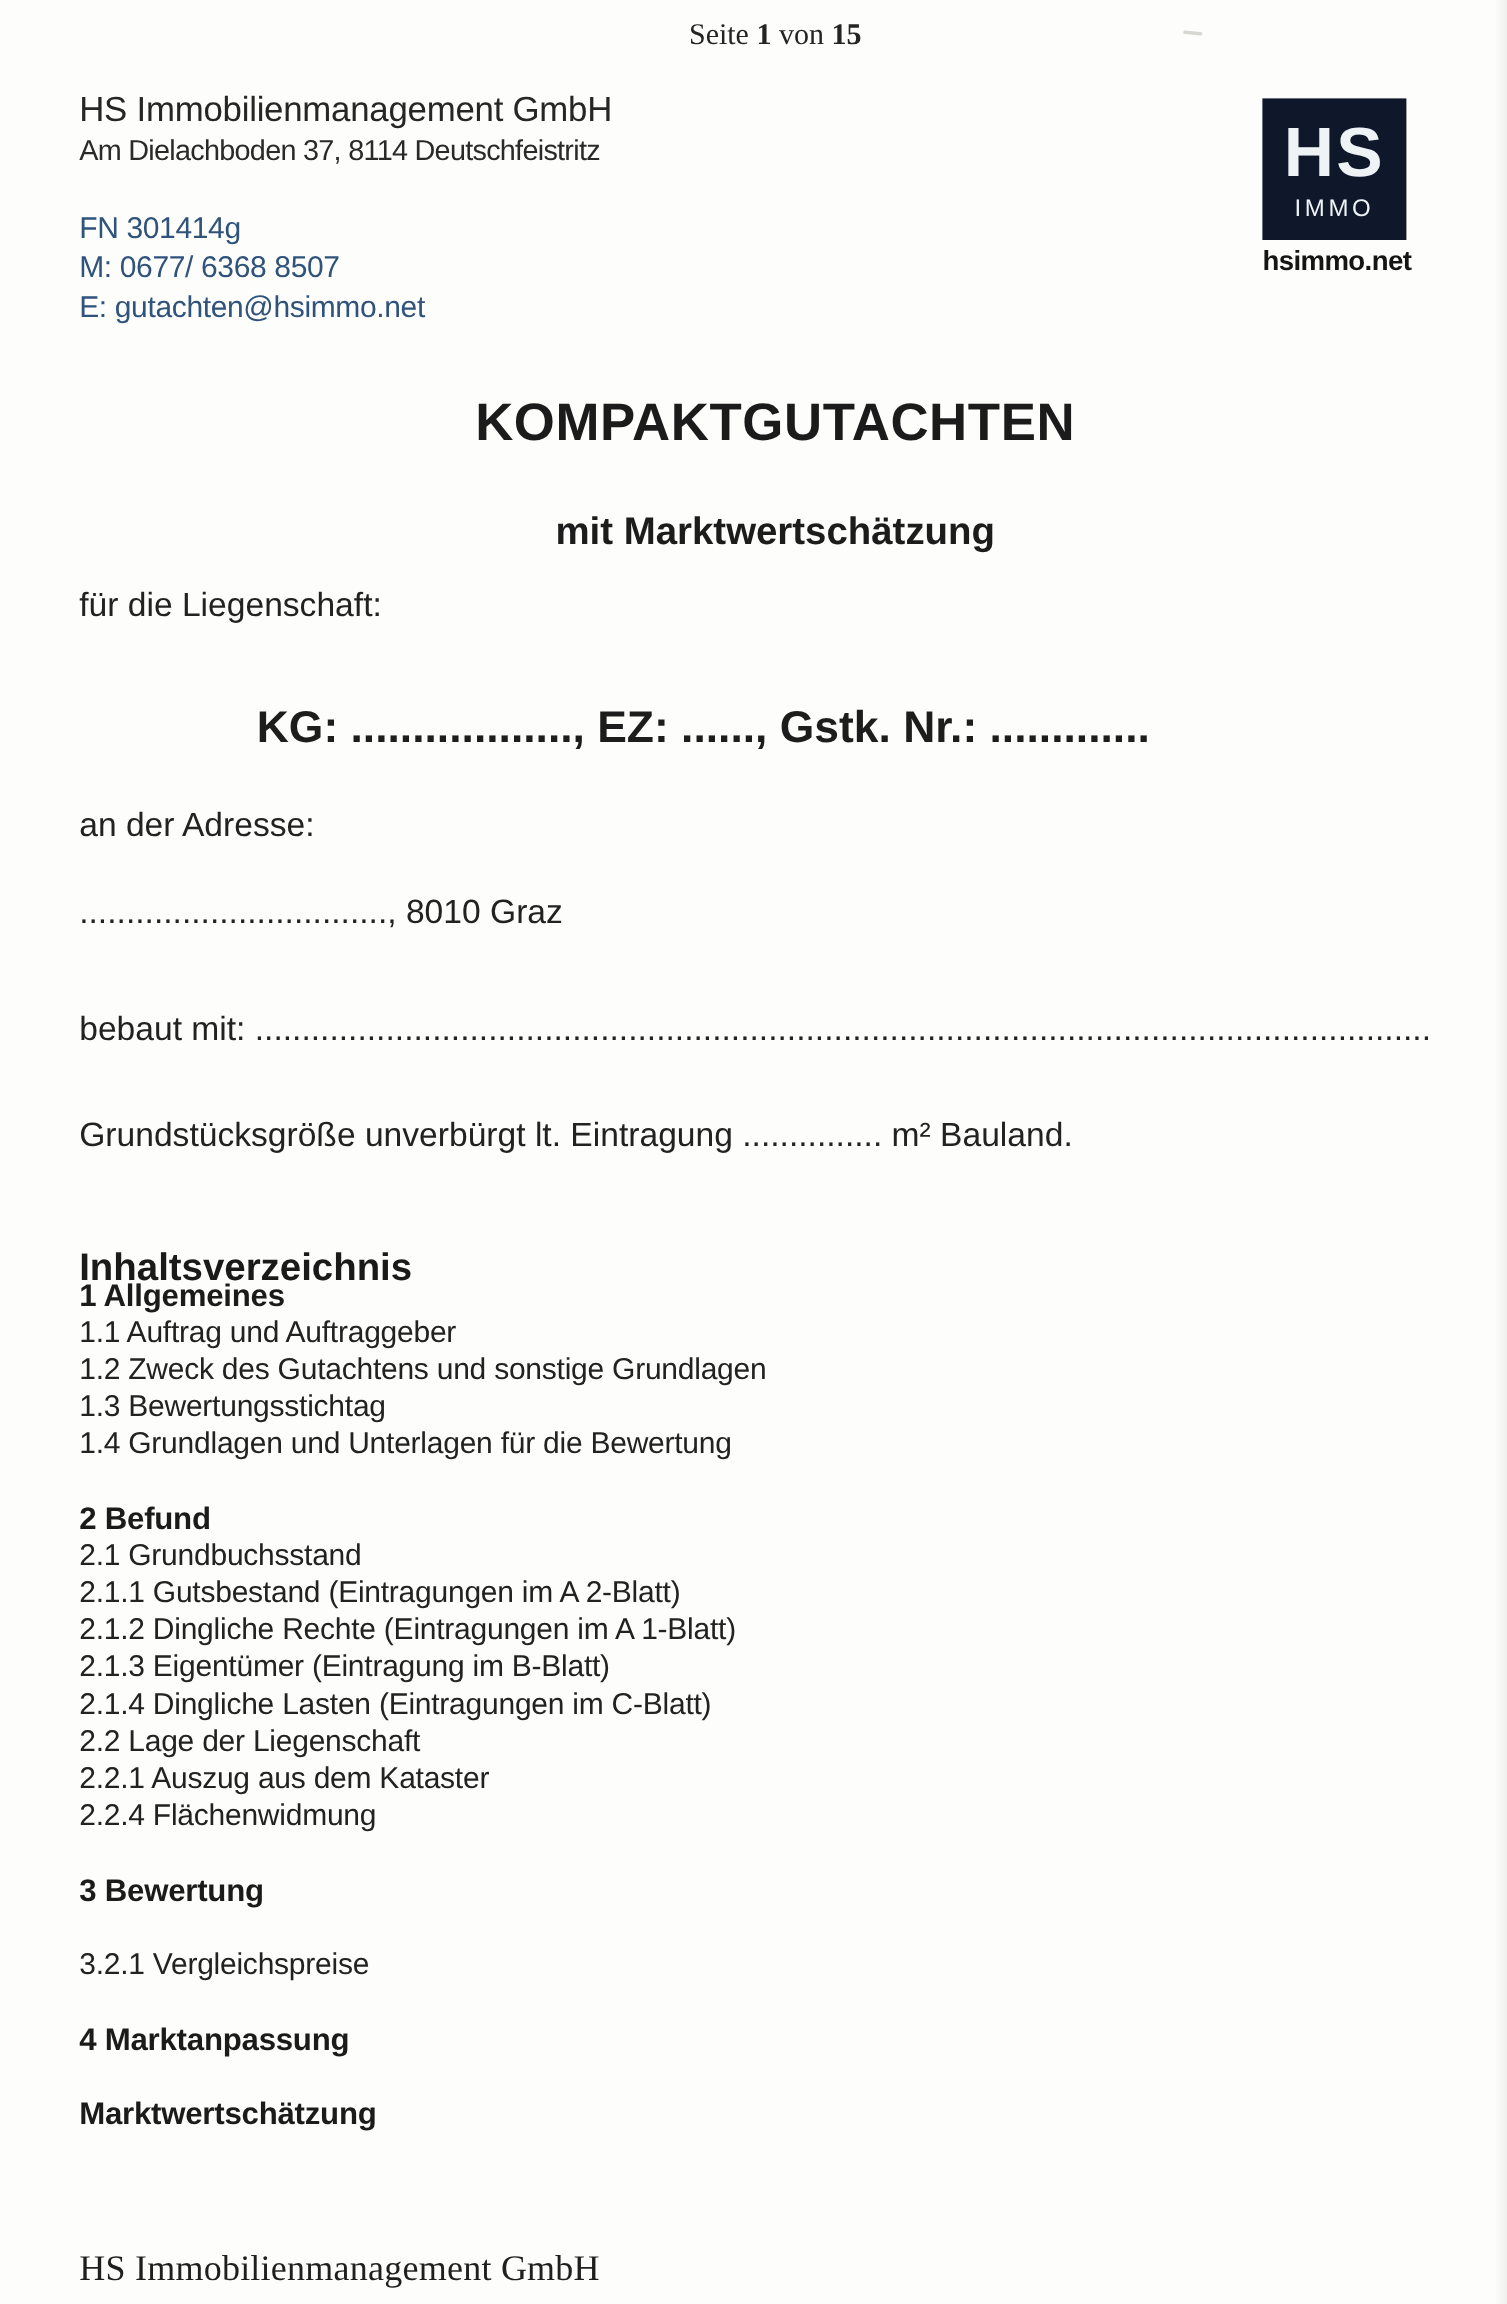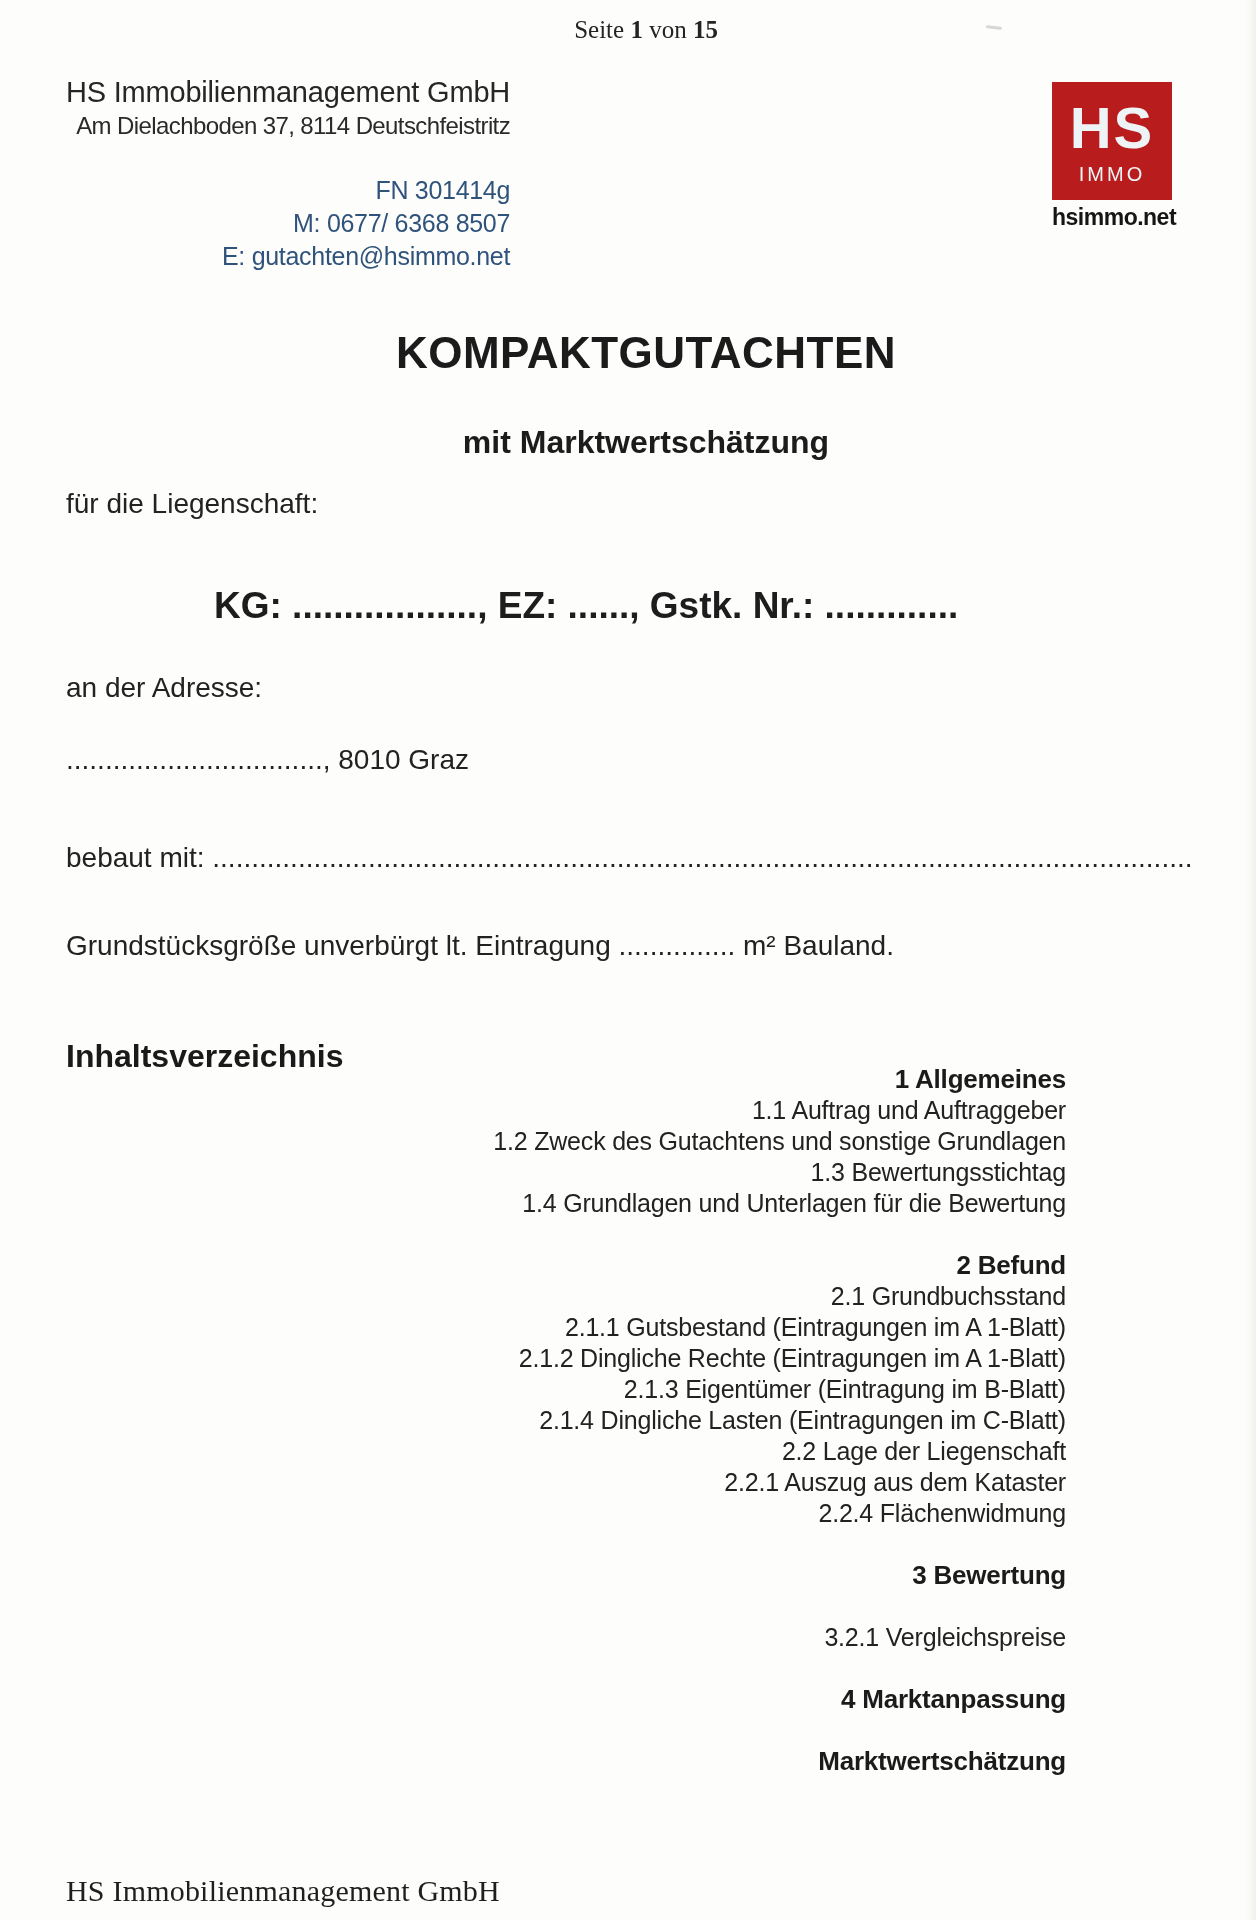--- a/index.html
+++ b/index.html
@@ -4,21 +4,21 @@
 <style>
   * { margin: 0; padding: 0; box-sizing: border-box; }
   html, body { width: 1256px; height: 1920px; }
   body {
     position: relative;
     background: #fdfdfb;
     font-family: "Liberation Sans", sans-serif;
     color: #1e1e1e;
     overflow: hidden;
   }
-  .abs { position: absolute; text-align: right; }
+  .abs { position: absolute; }
   .centered { transform: translateX(-50%); white-space: nowrap; }
 
   
   .scan-edge-right {
     position: absolute; top: 0; right: 0; width: 10px; height: 100%;
     background: linear-gradient(to right, rgba(120,120,115,0), rgba(120,120,115,0.10));
   }
   .scan-dash {
     position: absolute; left: 986px; top: 26px; width: 16px; height: 3px;
     background: #d7d7d3; transform: rotate(6deg); border-radius: 2px;
@@ -92,21 +92,21 @@
   <div class="company-name">HS Immobilienmanagement GmbH</div>
   <div class="street-address">Am Dielachboden 37, 8114 Deutschfeistritz</div>
   <div class="contact-block" style="color: rgb(48, 83, 124);">
     <div>FN 301414g</div>
     <div>M: 0677/ 6368 8507</div>
     <div>E: gutachten@hsimmo.net</div>
   </div>
 </div>
 
 <div class="abs logo-block">
-  <div class="logo-square" style="background: #b91c1c; color: rgb(238, 243, 246);">
+  <div class="logo-square" style="background: #0f172a; color: rgb(238, 243, 246);">
     <div class="logo-hs">HS</div>
     <div class="logo-immo">IMMO</div>
   </div>
   <div class="logo-website">hsimmo.net</div>
 </div>
 
 <div class="abs centered doc-title">KOMPAKTGUTACHTEN</div>
 <div class="abs centered doc-subtitle">mit Marktwertschätzung</div>
 
 <div class="abs body-line intro-label">für die Liegenschaft:</div>
@@ -121,21 +121,21 @@
     <div class="toc-group">
       <div class="toc-item bold">1 Allgemeines</div>
       <div class="toc-item">1.1 Auftrag und Auftraggeber</div>
       <div class="toc-item">1.2 Zweck des Gutachtens und sonstige Grundlagen</div>
       <div class="toc-item">1.3 Bewertungsstichtag</div>
       <div class="toc-item">1.4 Grundlagen und Unterlagen für die Bewertung</div>
     </div>
     <div class="toc-group">
       <div class="toc-item bold">2 Befund</div>
       <div class="toc-item">2.1 Grundbuchsstand</div>
-      <div class="toc-item">2.1.1 Gutsbestand (Eintragungen im A 1-Blatt)</div>
+      <div class="toc-item">2.1.1 Gutsbestand (Eintragungen im A 2-Blatt)</div>
       <div class="toc-item">2.1.2 Dingliche Rechte (Eintragungen im A 1-Blatt)</div>
       <div class="toc-item">2.1.3 Eigentümer (Eintragung im B-Blatt)</div>
       <div class="toc-item">2.1.4 Dingliche Lasten (Eintragungen im C-Blatt)</div>
       <div class="toc-item">2.2 Lage der Liegenschaft</div>
       <div class="toc-item">2.2.1 Auszug aus dem Kataster</div>
       <div class="toc-item">2.2.4 Flächenwidmung</div>
     </div>
     <div class="toc-group">
       <div class="toc-item bold">3 Bewertung</div>
     </div>

